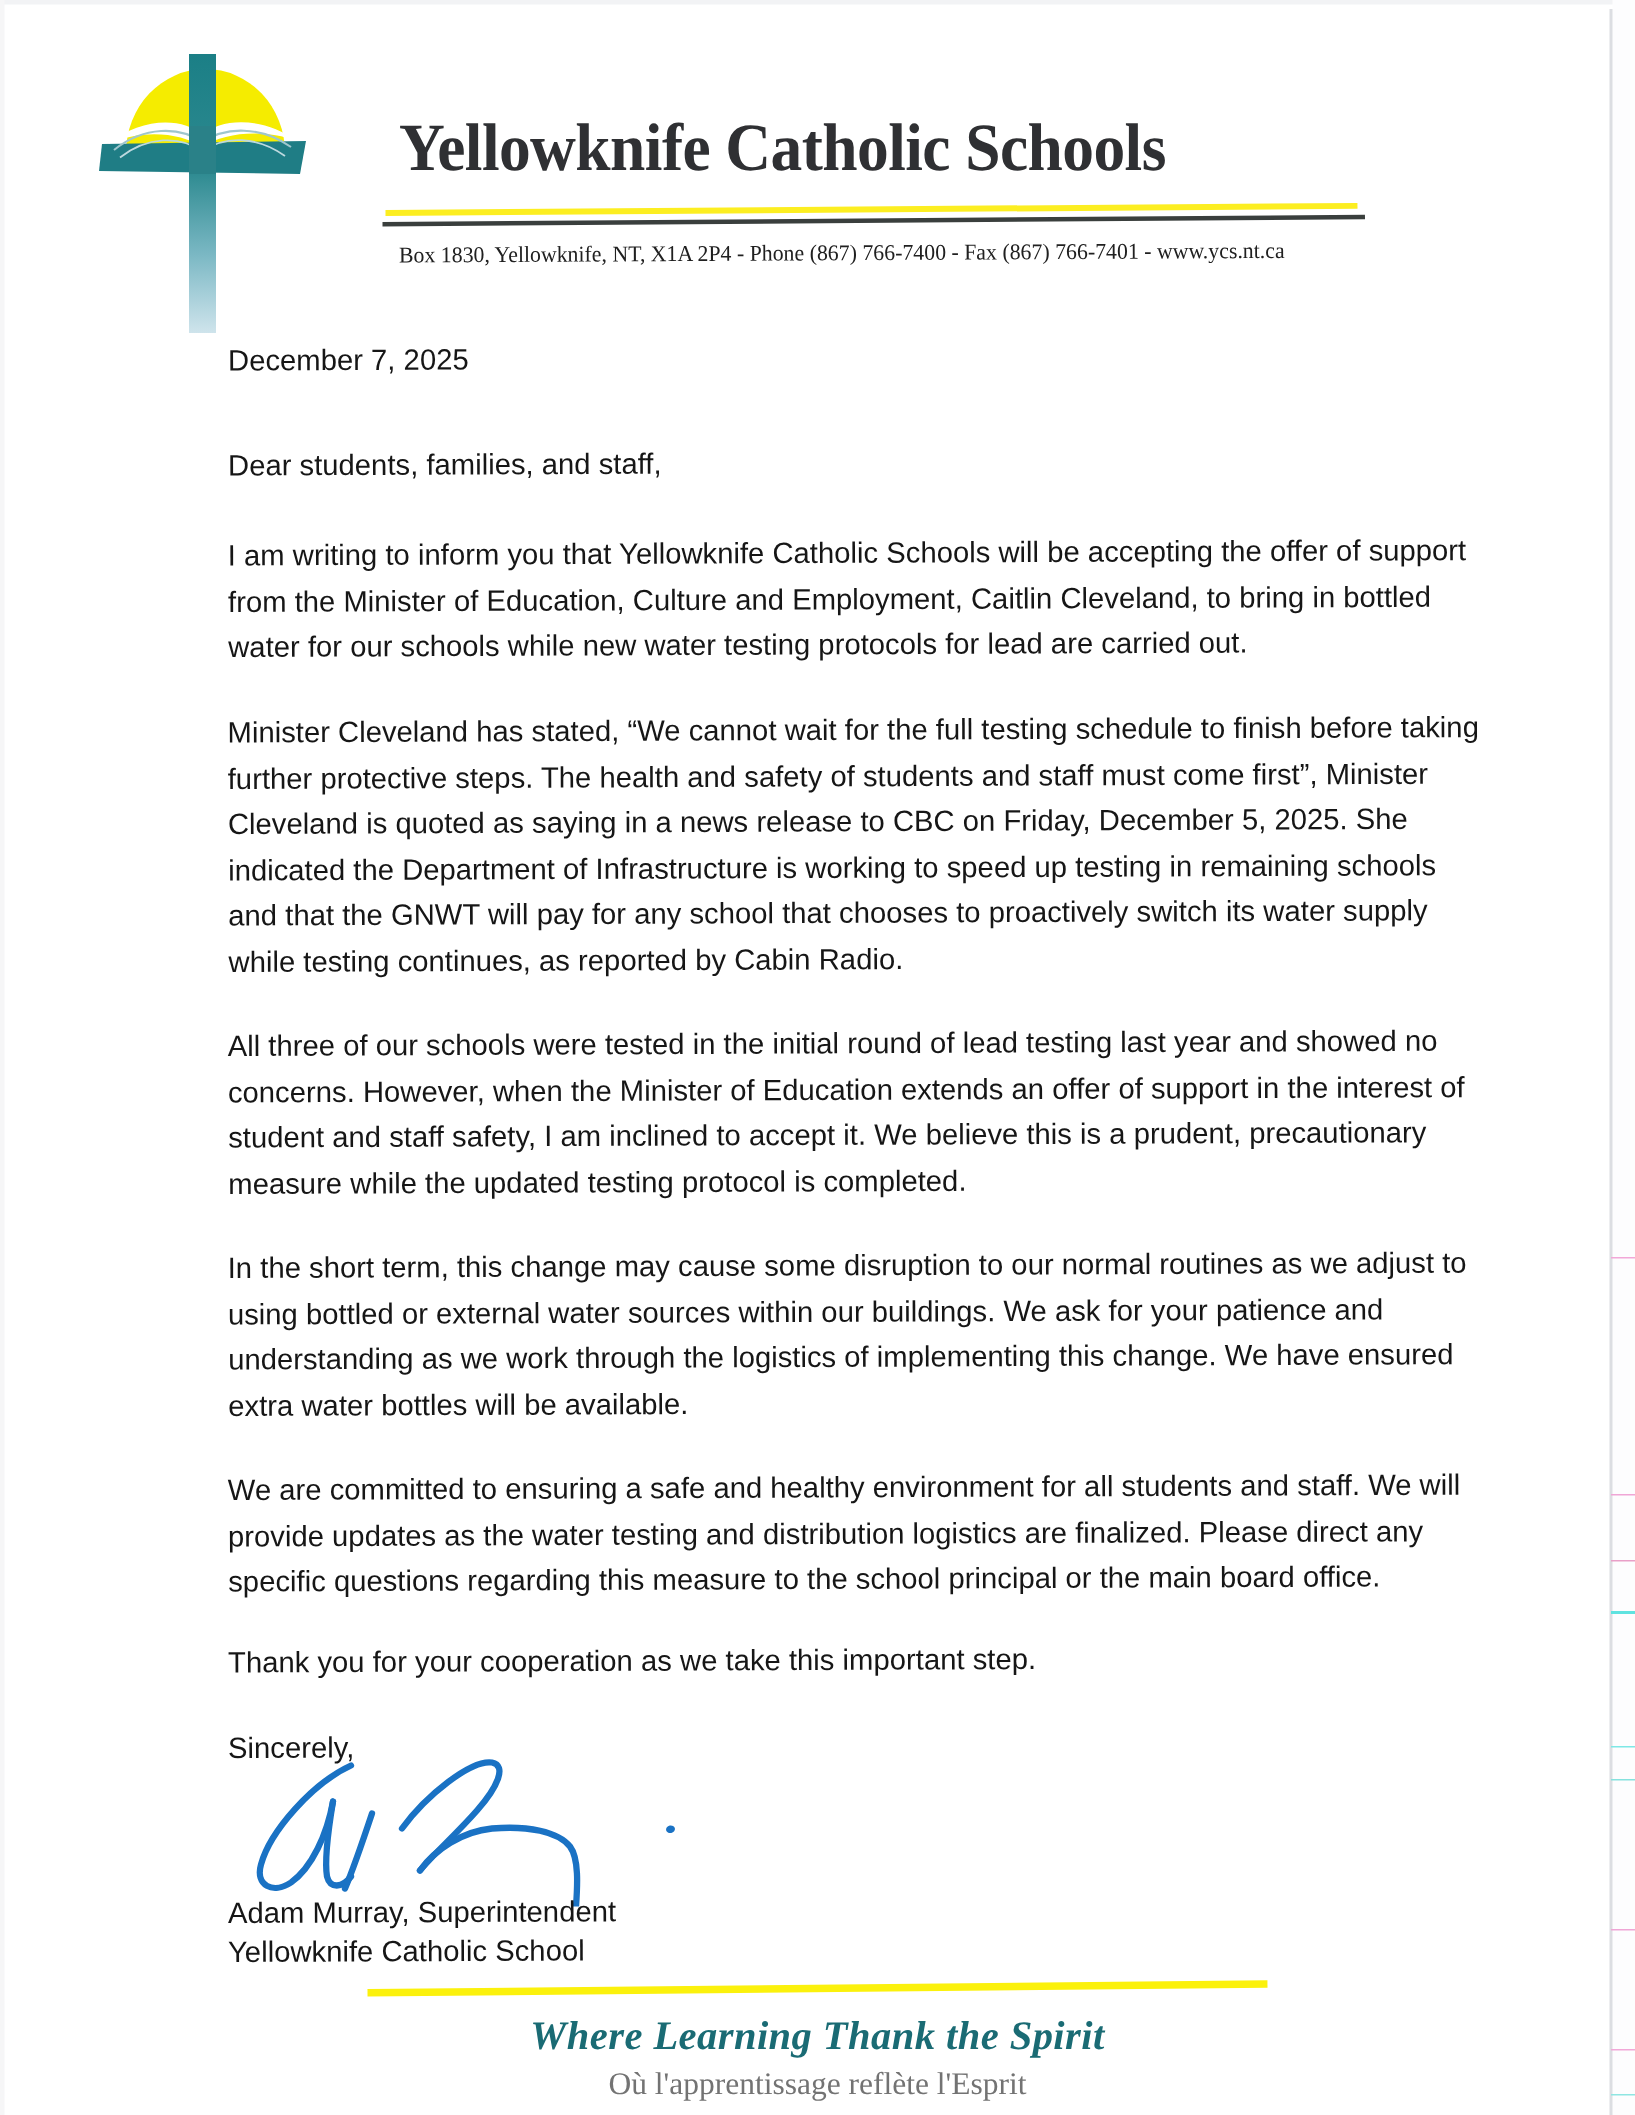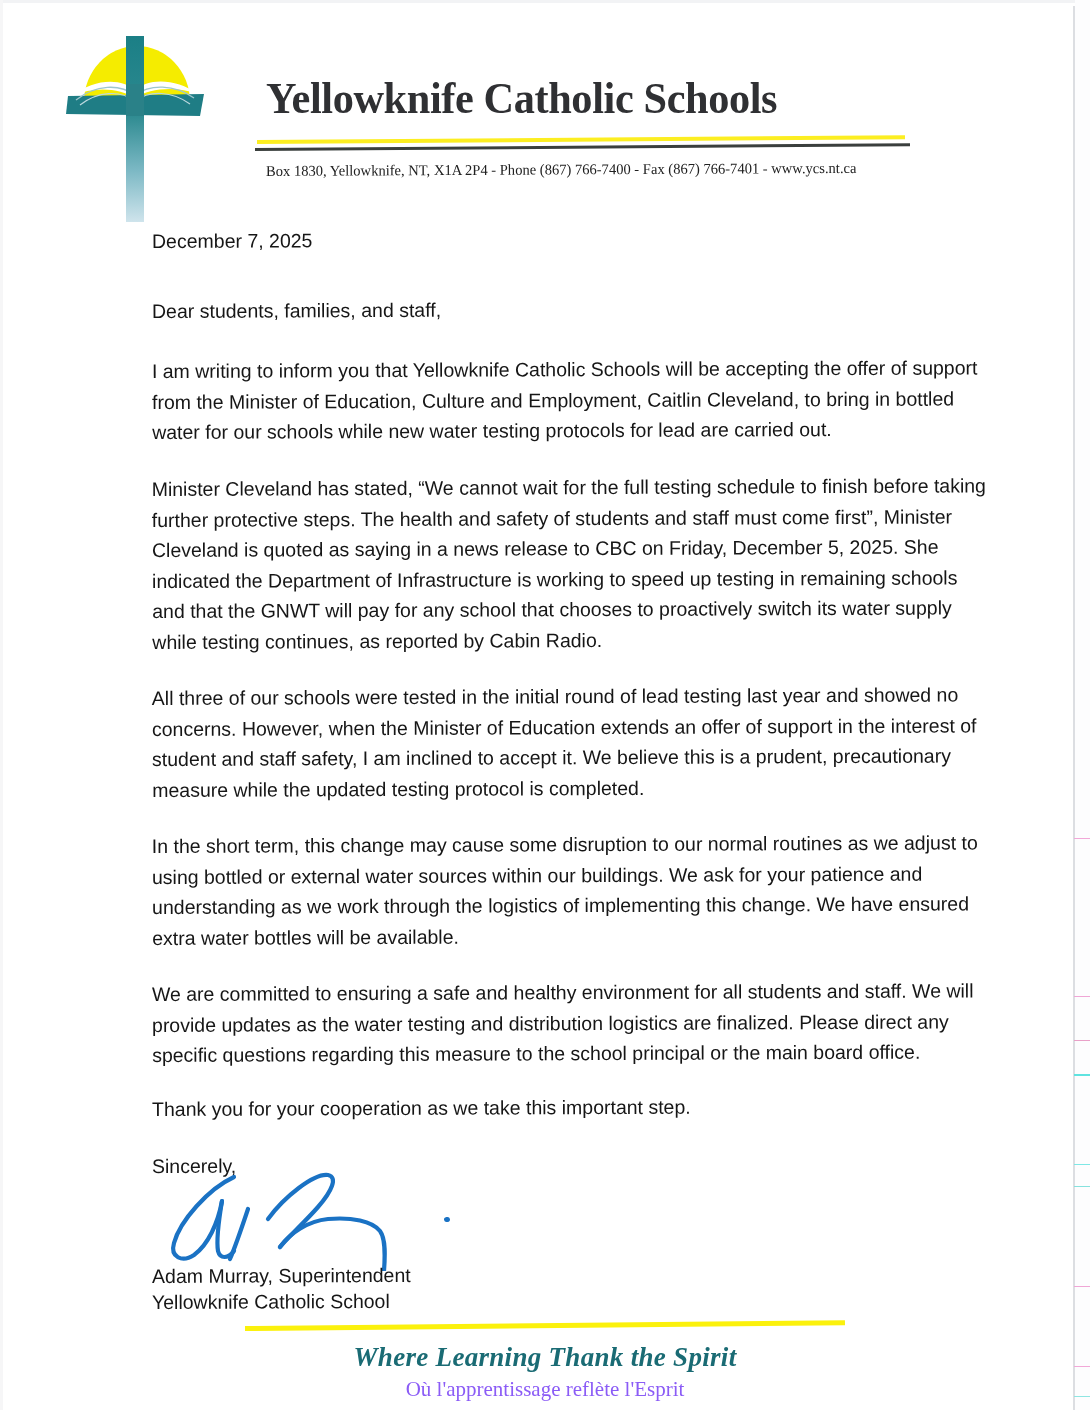--- a/index.html
+++ b/index.html
@@ -165,21 +165,21 @@
     font-size: 27px;
     color: #1a6b74;
     letter-spacing: 0.3px;
   }
   .tagline-fr {
     position: absolute;
     left: 0; top: 77px; width: 1090px;
     text-align: center;
     font-family: "Liberation Serif", "DejaVu Serif", serif;
     font-size: 21px;
-    color: #8b5cf6;
+    color: #737373;
   }
 </style>
 </head>
 <body>
 
 <div id="page">
 
   <div class="scan-edge-top"></div>
   <div class="scan-edge-left"></div>
   <div class="scan-edge-right-band"></div>

